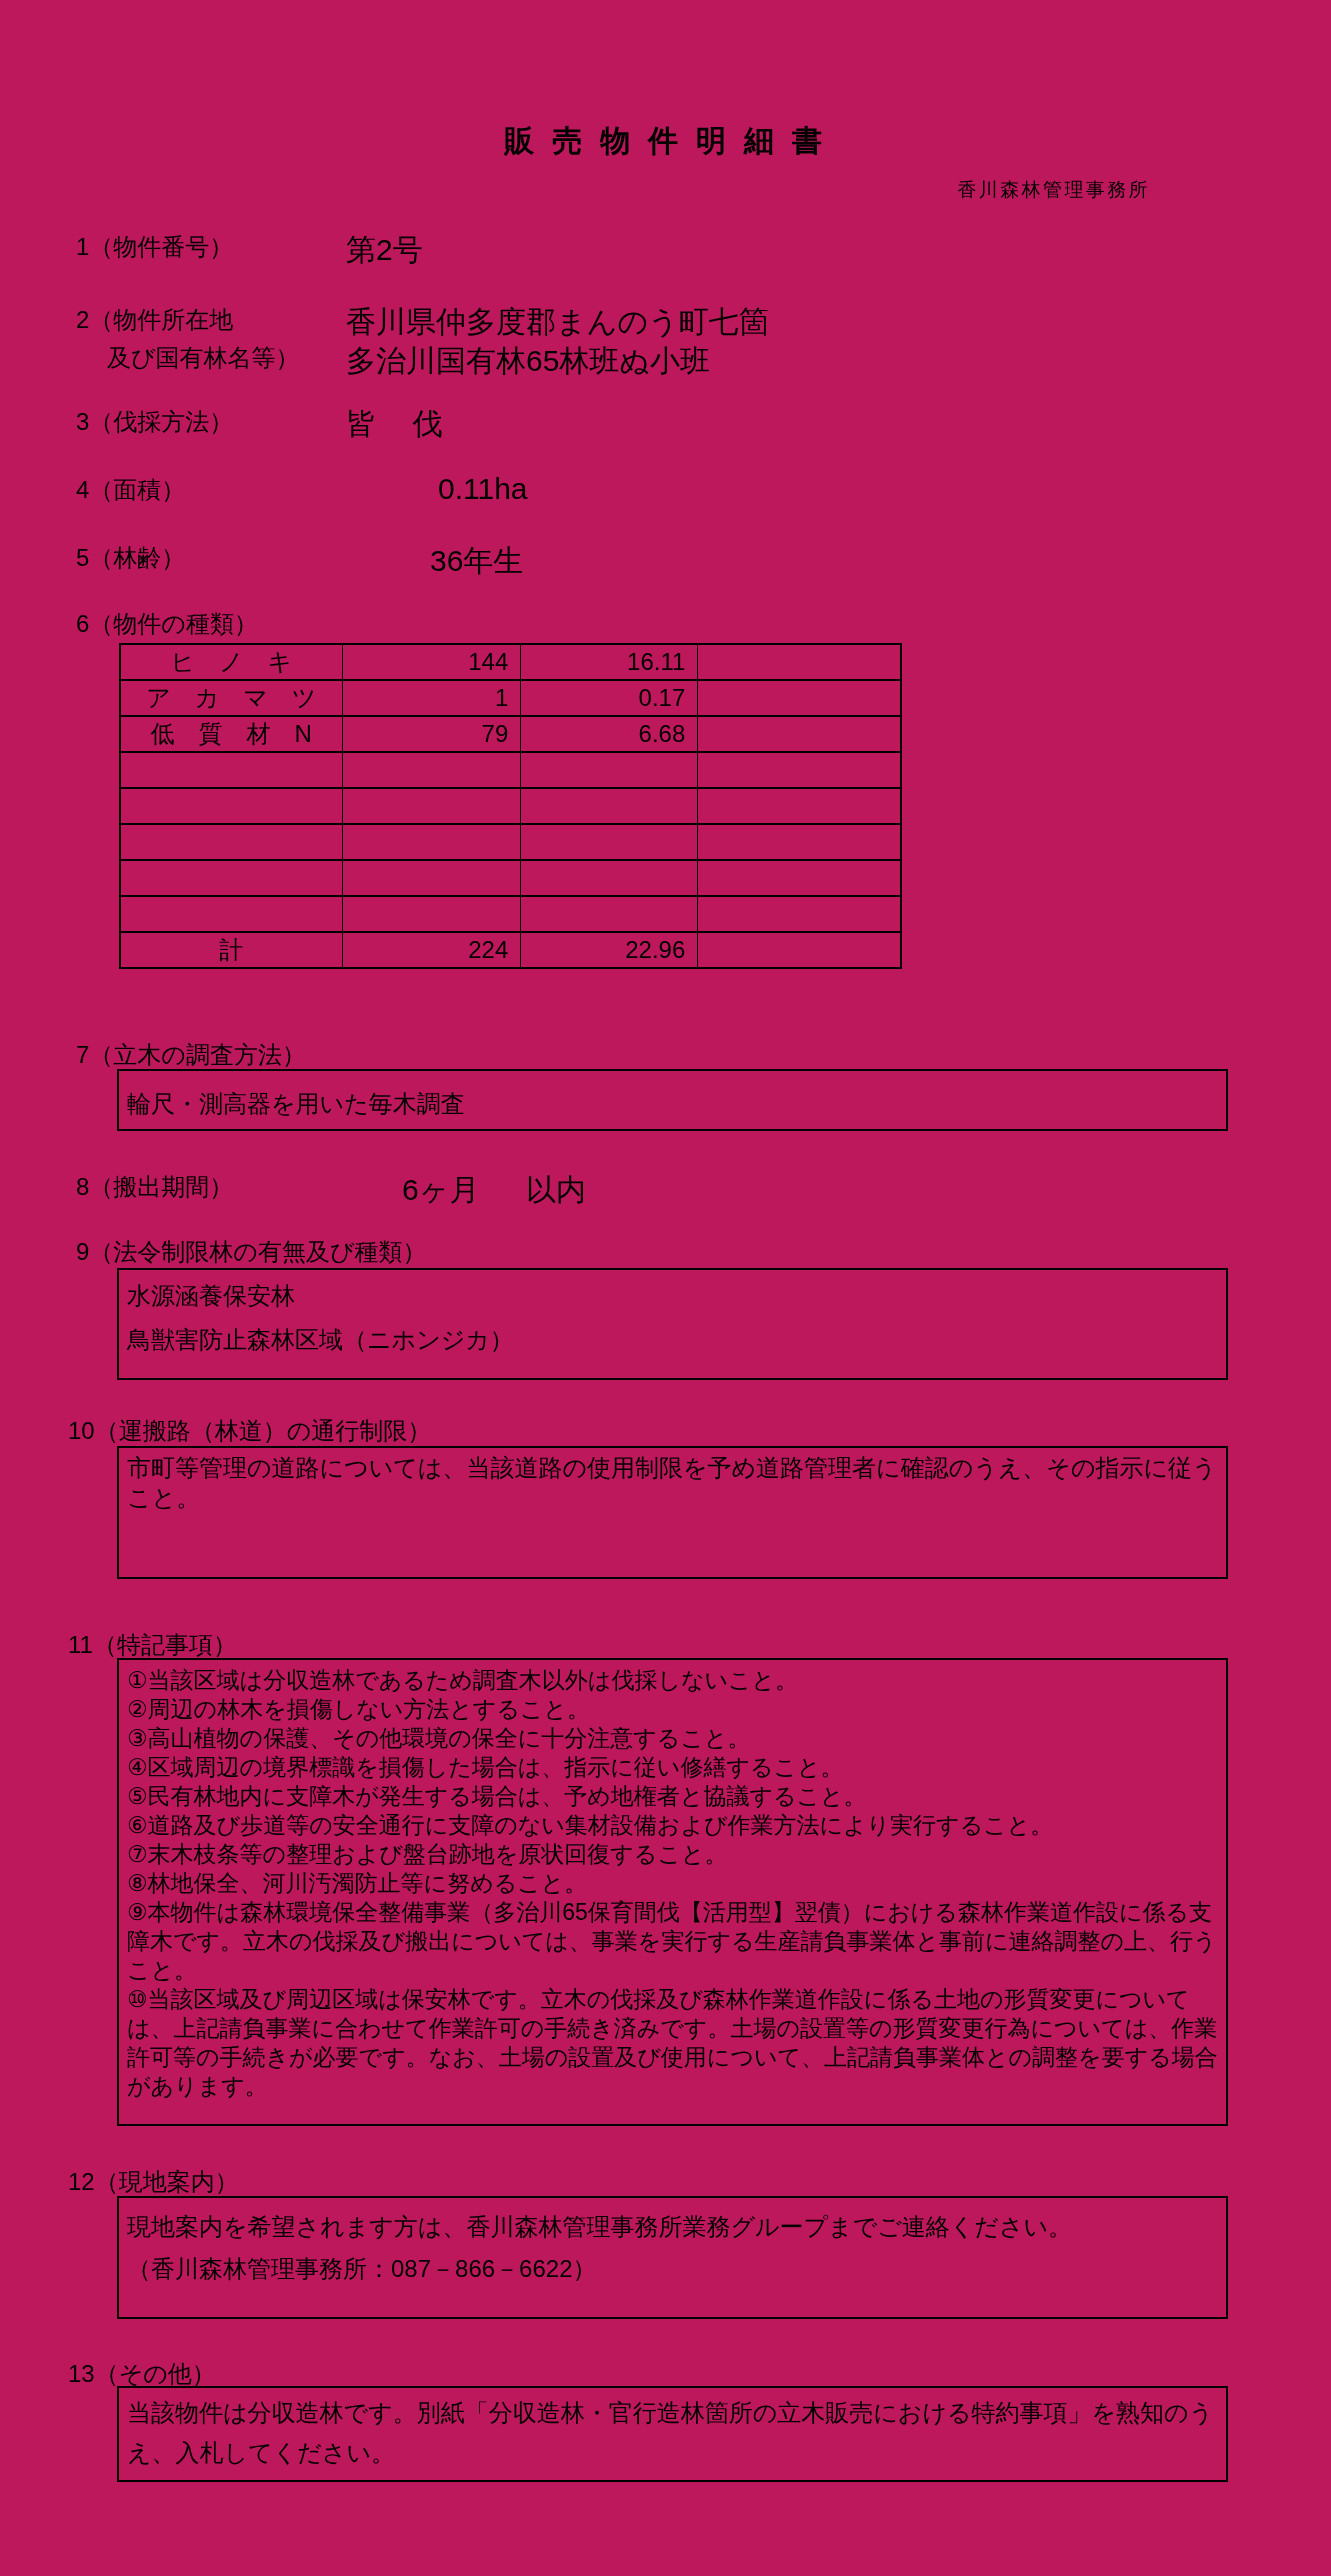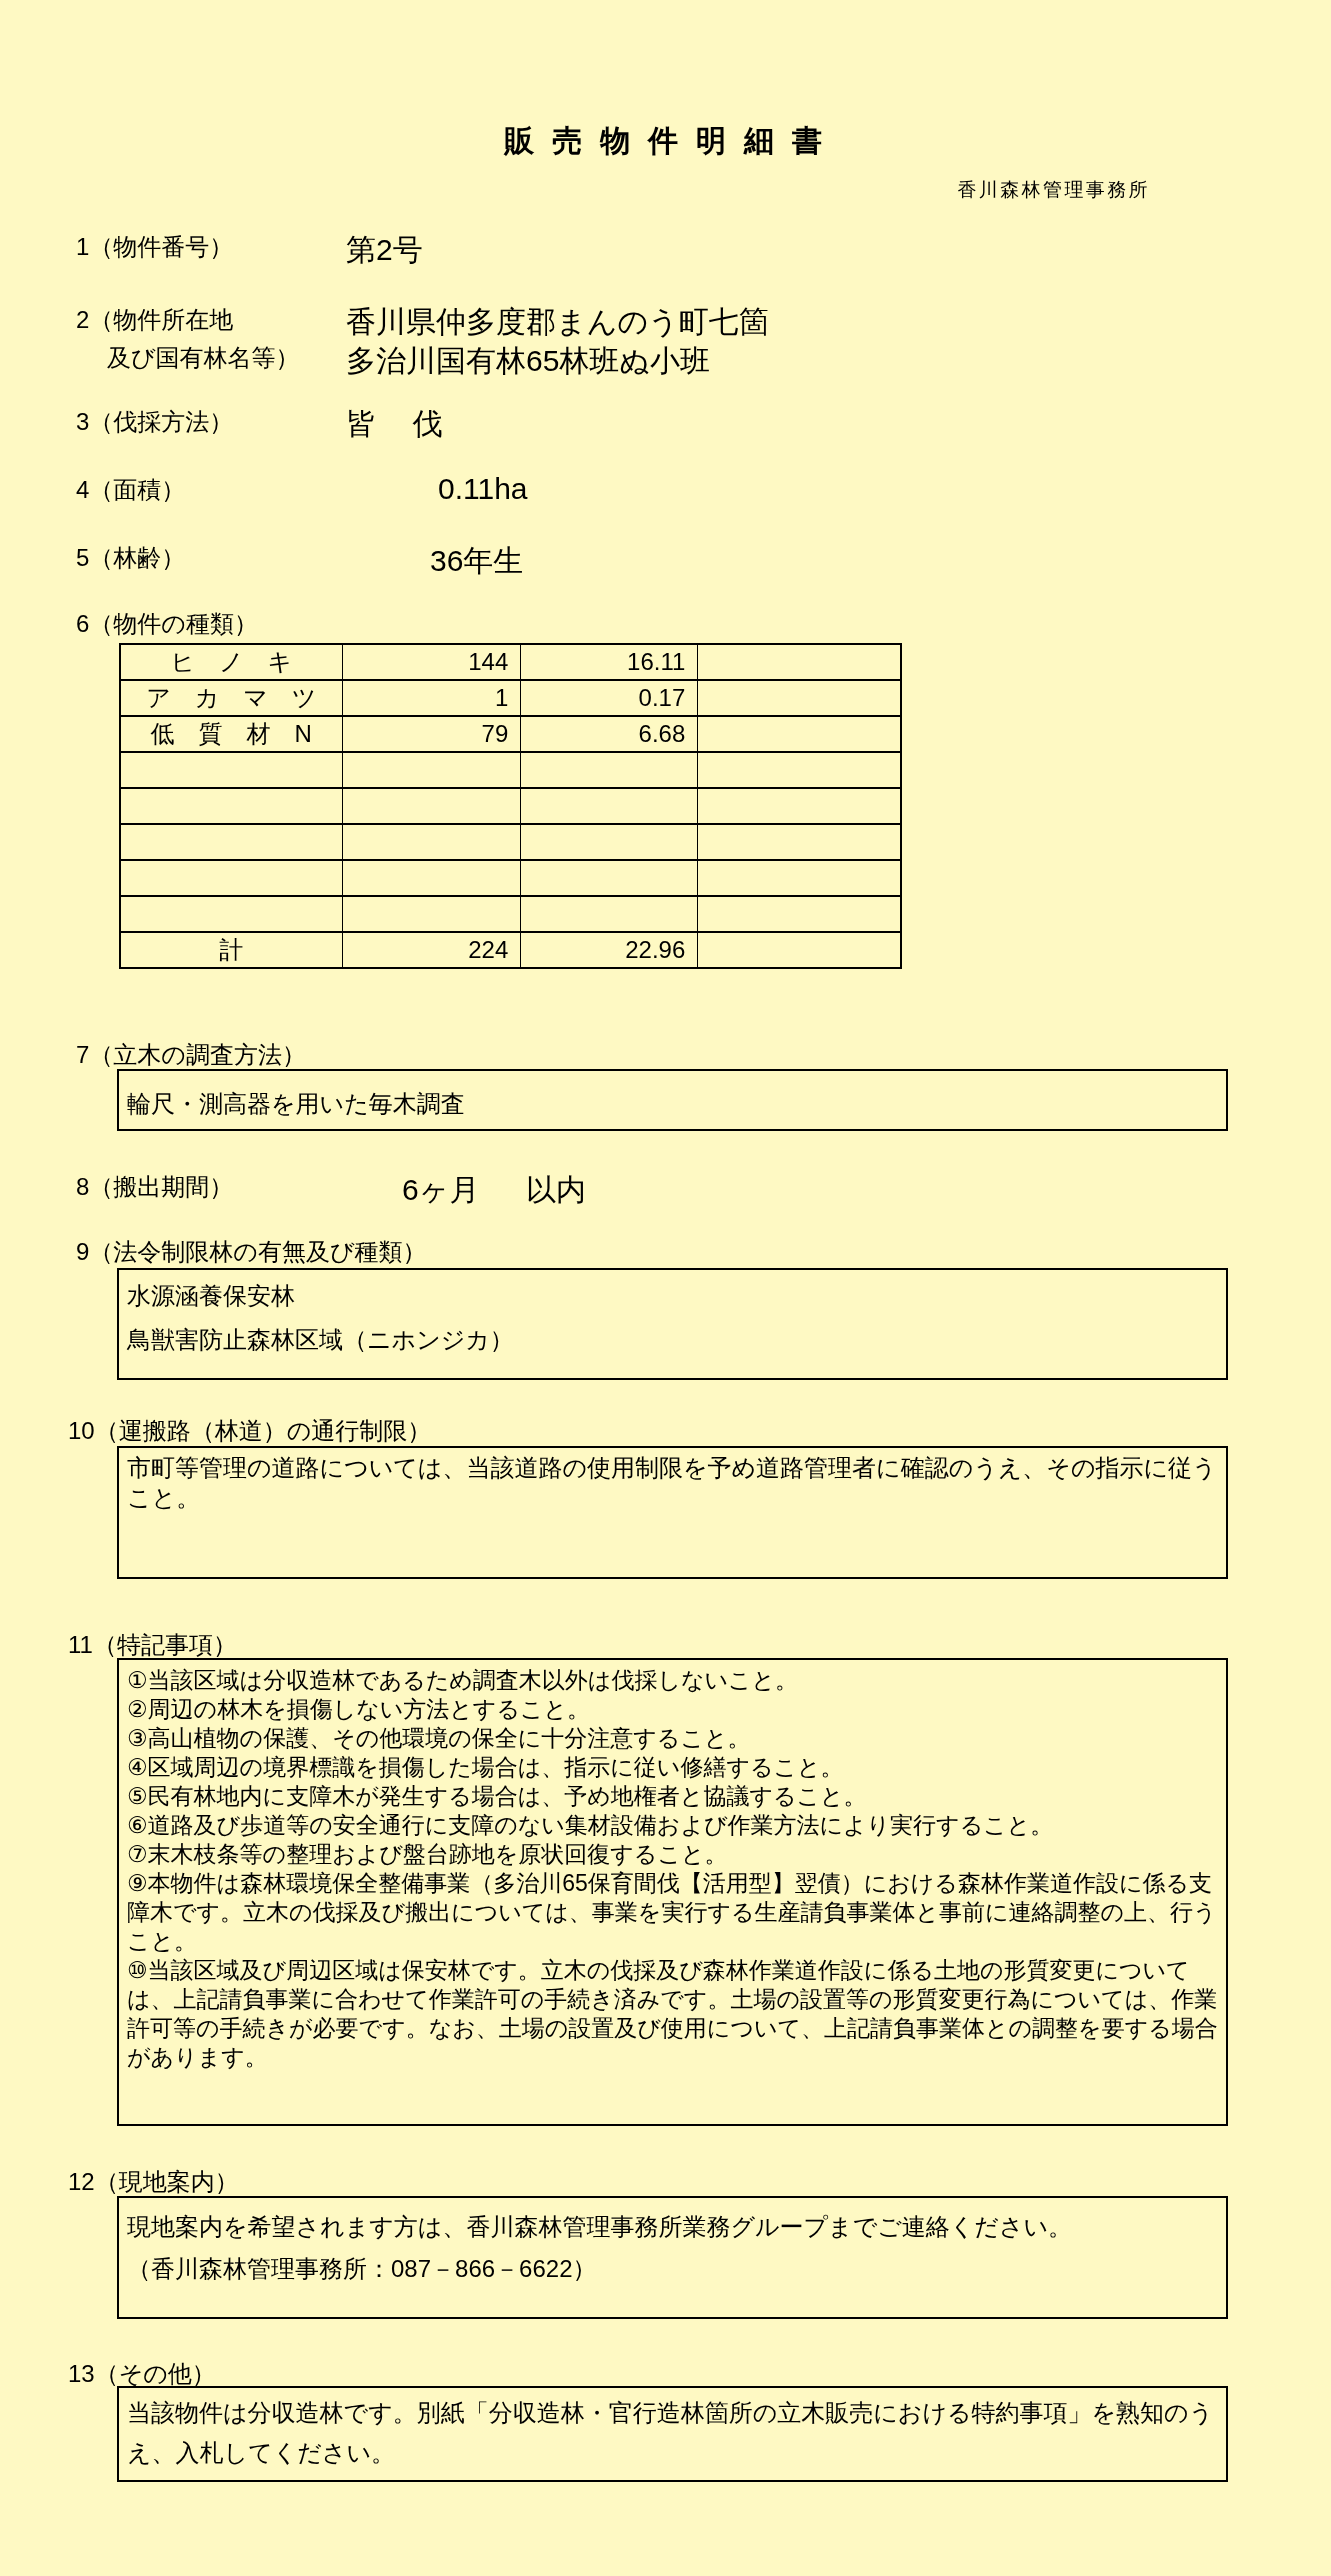--- a/index.html
+++ b/index.html
@@ -1,19 +1,19 @@
 <!DOCTYPE html>
 <html lang="ja" style="font-size:13px"><head>
 <meta charset="utf-8">
 <style>
   html,body{margin:0;padding:0;background:#fff;}
   .page{
     position:relative;
     width:1331px;height:2576px;
-    background:#fef9c3;
+    background:#be185d;
     color:#000;
     font-family:"Liberation Sans","DejaVu Sans",sans-serif;
     overflow:hidden;
   }
   .abs{position:absolute;white-space:nowrap;}
   .title{
     left:0;top:121px;width:1331px;
     text-align:center;
     font-size:30px;font-weight:bold;letter-spacing:4.8px;
   }
@@ -170,20 +170,21 @@
   <div class="abs label" style="left:68px;top:1629px;">11（特記事項）</div>
   <div class="box" style="top:1658px;height:468px;">
     <div class="notes">
       <div class="note-item">①当該区域は分収造林であるため調査木以外は伐採しないこと。</div>
       <div class="note-item">②周辺の林木を損傷しない方法とすること。</div>
       <div class="note-item">③高山植物の保護、その他環境の保全に十分注意すること。</div>
       <div class="note-item">④区域周辺の境界標識を損傷した場合は、指示に従い修繕すること。</div>
       <div class="note-item">⑤民有林地内に支障木が発生する場合は、予め地権者と協議すること。</div>
       <div class="note-item">⑥道路及び歩道等の安全通行に支障のない集材設備および作業方法により実行すること。</div>
       <div class="note-item">⑦末木枝条等の整理および盤台跡地を原状回復すること。</div>
+      <div class="note-item">⑧林地保全、河川汚濁防止等に努めること。</div>
       <div class="note-item">⑨本物件は森林環境保全整備事業（多治川65保育間伐【活用型】翌債）における森林作業道作設に係る支障木です。立木の伐採及び搬出については、事業を実行する生産請負事業体と事前に連絡調整の上、行うこと。</div>
       <div class="note-item">⑩当該区域及び周辺区域は保安林です。立木の伐採及び森林作業道作設に係る土地の形質変更については、上記請負事業に合わせて作業許可の手続き済みです。土場の設置等の形質変更行為については、作業許可等の手続きが必要です。なお、土場の設置及び使用について、上記請負事業体との調整を要する場合があります。</div>
     </div>
   </div>
 
   <div class="abs label" style="left:68px;top:2166px;">12（現地案内）</div>
   <div class="box" style="top:2196px;height:123px;">
     <div class="bx-line" style="margin-top:13px;">現地案内を希望されます方は、香川森林管理事務所業務グループまでご連絡ください。</div>
     <div class="bx-line" style="margin-top:9.6px;">（香川森林管理事務所：087－866－6622）</div>
   </div>

